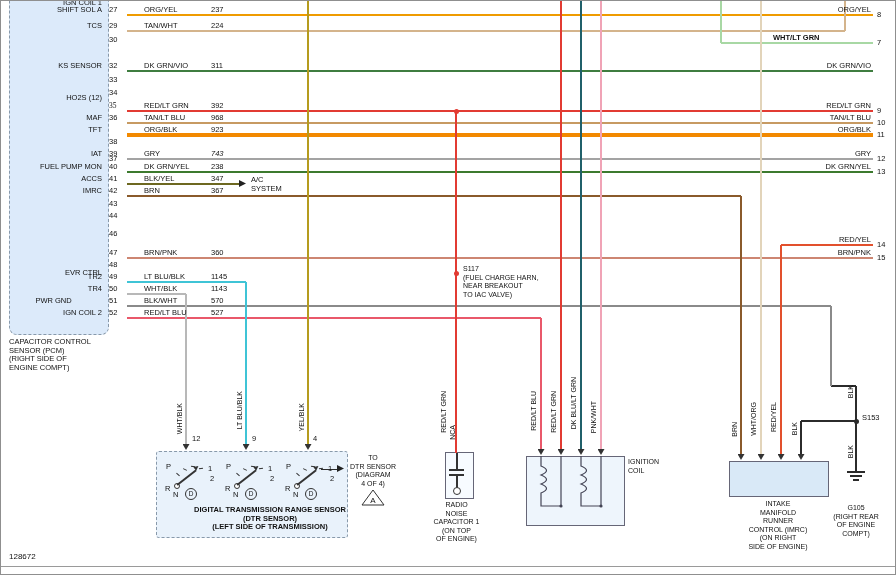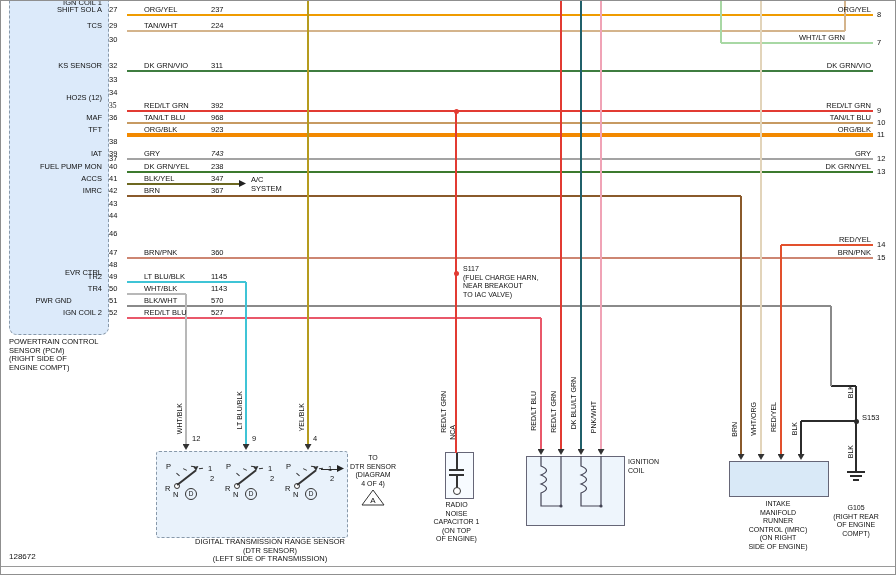--- a/index.html
+++ b/index.html
@@ -25,21 +25,21 @@
 
 <div id="stage">
 
   <div class="pcm-box"></div>
   <div class="dtr-box"></div>
   <div class="solid-box" style="left:444px;top:451px;width:27px;height:45px;background:#f7fbff;"></div>
   <div class="solid-box" style="left:525px;top:455px;width:97px;height:68px;background:#eef5fc;"></div>
   <div class="solid-box" style="left:728px;top:460px;width:98px;height:34px;background:#d9e9f7;"></div>
 
   <div class="cap capl" style="left:8px;top:337px;">
-    <div>POWERTRAIN CONTROL</div>
+    <div>CAPACITOR CONTROL</div>
     <div>SENSOR (PCM)</div>
     <div>(RIGHT SIDE OF</div>
     <div>ENGINE COMPT)</div>
   </div>
 
   <div class="cap capl" style="left:250px;top:175px;">
     <div>A/C</div>
     <div>SYSTEM</div>
   </div>
 
@@ -54,21 +54,21 @@
     <div>TO</div>
     <div>DTR SENSOR</div>
     <div>(DIAGRAM</div>
     <div>4 OF 4)</div>
   </div>
   <svg style="position:absolute;left:360px;top:488px;" width="24" height="18">
     <polygon points="12,1 23,16 1,16" fill="none" stroke="#333" stroke-width="1"></polygon>
     <text x="12" y="14" font-size="8" text-anchor="middle" fill="#111">A</text>
   </svg>
 
-  <div class="cap" style="left:158px;top:537px;width:222px;">
+  <div class="cap" style="left:158px;top:505px;width:222px;font-weight:bold;">
     <div>DIGITAL TRANSMISSION RANGE SENSOR</div>
     <div>(DTR SENSOR)</div>
     <div>(LEFT SIDE OF TRANSMISSION)</div>
   </div>
 
   <div class="bar" style="left:455px;top:452px;width:1.5px;height:16px;background:#333;"></div>
   <div class="bar" style="left:448px;top:468px;width:15px;height:2px;background:#333;"></div>
   <div class="bar" style="left:448px;top:473px;width:15px;height:2px;background:#333;"></div>
   <div class="bar" style="left:455px;top:475px;width:1.5px;height:13px;background:#333;"></div>
   <div class="bar" style="left:452px;top:486px;width:6px;height:6px;border:1px solid #333;border-radius:50%;background:#fff;"></div>
@@ -231,21 +231,21 @@
       <div class="t" style="left: 4px; top: 161px; width: 97px; text-align: right;">FUEL PUMP MON</div>
       <div class="t" style="left: 4px; top: 173px; width: 97px; text-align: right;">ACCS</div>
       <div class="t" style="left: 4px; top: 185px; width: 97px; text-align: right;">IMRC</div>
       <div class="t" style="left: 4px; top: 247px; width: 97px; text-align: right; margin-top: 20px;">EVR CTRL</div>
       <div class="t" style="left: 4px; top: 271px; width: 97px; text-align: right;">TR2</div>
       <div class="t" style="left: 4px; top: 283px; width: 97px; text-align: right;">TR4</div>
       <div class="t" style="left: 4px; top: 295px; width: 97px; text-align: center;">PWR GND</div>
       <div class="t" style="left: 4px; top: 307px; width: 97px; text-align: right;">IGN COIL 2</div>
       <div class="t" style="left: 772px; top: 4px; width: 98px; text-align: right;">ORG/YEL</div>
       <div class="t" style="left: 876px; top: 9px;">8</div>
-      <div class="t" style="left: 772px; top: 32px; width: 98px; text-align: center;">WHT/LT GRN</div>
+      <div class="t" style="left: 772px; top: 32px; width: 98px; text-align: left; font-weight: bold;">WHT/LT GRN</div>
       <div class="t" style="left: 876px; top: 37px;">7</div>
       <div class="t" style="left: 772px; top: 60px; width: 98px; text-align: right;">DK GRN/VIO</div>
       <div class="t" style="left: 772px; top: 100px; width: 98px; text-align: right;">RED/LT GRN</div>
       <div class="t" style="left: 876px; top: 105px;">9</div>
       <div class="t" style="left: 772px; top: 112px; width: 98px; text-align: right;">TAN/LT BLU</div>
       <div class="t" style="left: 876px; top: 117px;">10</div>
       <div class="t" style="left: 772px; top: 124px; width: 98px; text-align: right;">ORG/BLK</div>
       <div class="t" style="left: 876px; top: 129px;">11</div>
       <div class="t" style="left: 772px; top: 148px; width: 98px; text-align: right;">GRY</div>
       <div class="t" style="left: 876px; top: 153px;">12</div>

